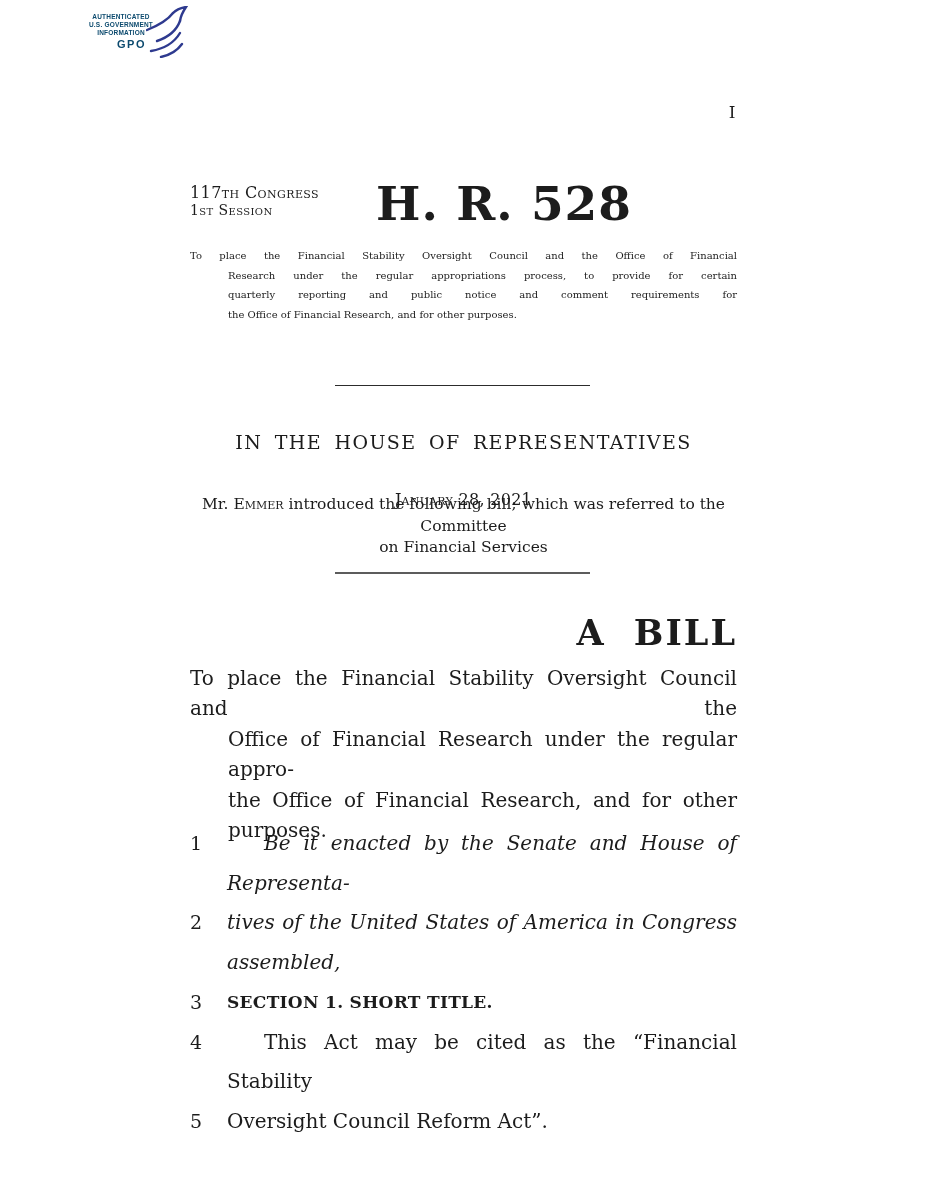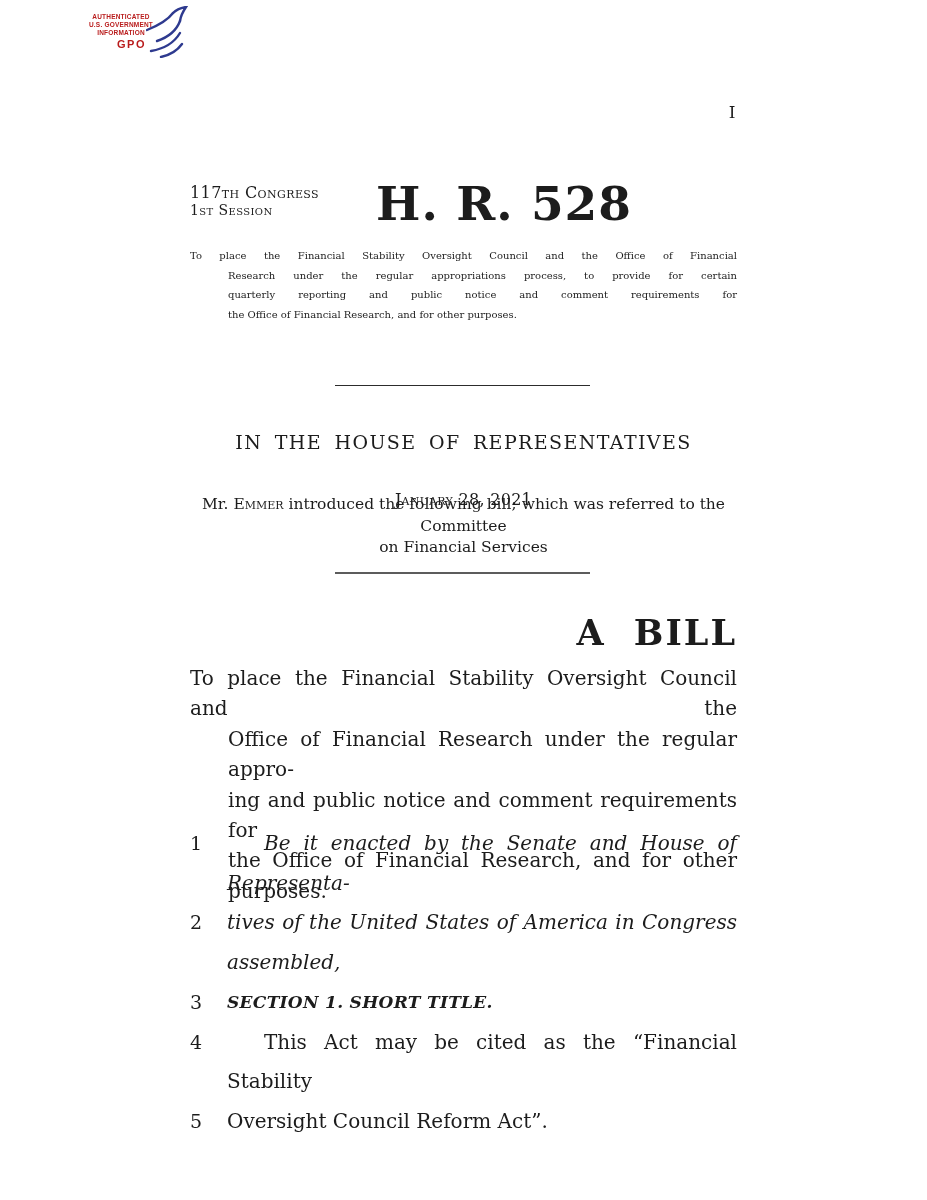--- a/index.html
+++ b/index.html
@@ -7,21 +7,21 @@
     position:relative;
     width:927px; height:1200px;
     margin:0 auto;
     background:#ffffff;
     font-family:"DejaVu Serif","Liberation Serif",serif;
     color:#1c1c1c;
     overflow:hidden;
   }
 
   
-  .logo { position:absolute; left:88px; top:6px; width:100px; height:54px; color:#b91c1c; }
+  .logo { position:absolute; left:88px; top:6px; width:100px; height:54px; color:#0c4a6e; }
   .logo-text {
     position:absolute; left:0; top:7px; width:66px;
     font-family:"Liberation Sans",sans-serif;
     font-size:6.5px; font-weight:bold; line-height:8px;
     text-align:center; letter-spacing:.2px;
   }
   .logo-gpo {
     position:absolute; left:29px; top:32px;
     font-family:"Liberation Sans",sans-serif;
     font-size:11px; font-weight:bold; letter-spacing:1.5px;
@@ -68,21 +68,21 @@
   .tl.cont { padding-left:38px; }
 
   
   .bill-body { position:absolute; left:190px; top:824px; width:547px; }
   .body-line { display:flex; line-height:39.7px; font-size:20px; }
   .body-line .num { flex:none; width:37px; font-size:19px; font-style:normal; }
   .body-line .text { flex:1; }
   .jst { text-align:justify; text-align-last:justify; }
   .ind { text-indent:37px; }
   .italic { font-style:italic; }
-  .section-head .text { font-weight:bold; font-size:17px; letter-spacing:.3px; line-height:39.7px;font-style:italic; }
+  .section-head .text { font-weight:bold; font-size:17px; letter-spacing:.3px; line-height:39.7px; }
 </style>
 </head>
 <body>
 
 <div class="page">
 
   <div class="logo">
     <div class="logo-text">
       <div>AUTHENTICATED</div>
       <div>U.S. GOVERNMENT</div>
@@ -128,21 +128,20 @@
     <div>on Financial Services</div>
   </div>
 
   <div class="rule-2"></div>
 
   <div class="bill-heading">A BILL</div>
 
   <div class="long-title">
     <div class="tl">To place the Financial Stability Oversight Council and the</div>
     <div class="tl cont">Office of Financial Research under the regular appro-</div>
-    <div class="tl cont">ing and public notice and comment requirements for</div>
     <div class="tl cont">the Office of Financial Research, and for other purposes.</div>
   </div>
 
   <div class="bill-body">
     <div class="body-line italic">
       <span class="num">1</span>
       <span class="text jst ind">Be it enacted by the Senate and House of Representa-</span>
     </div>
     <div class="body-line italic">
       <span class="num">2</span>

